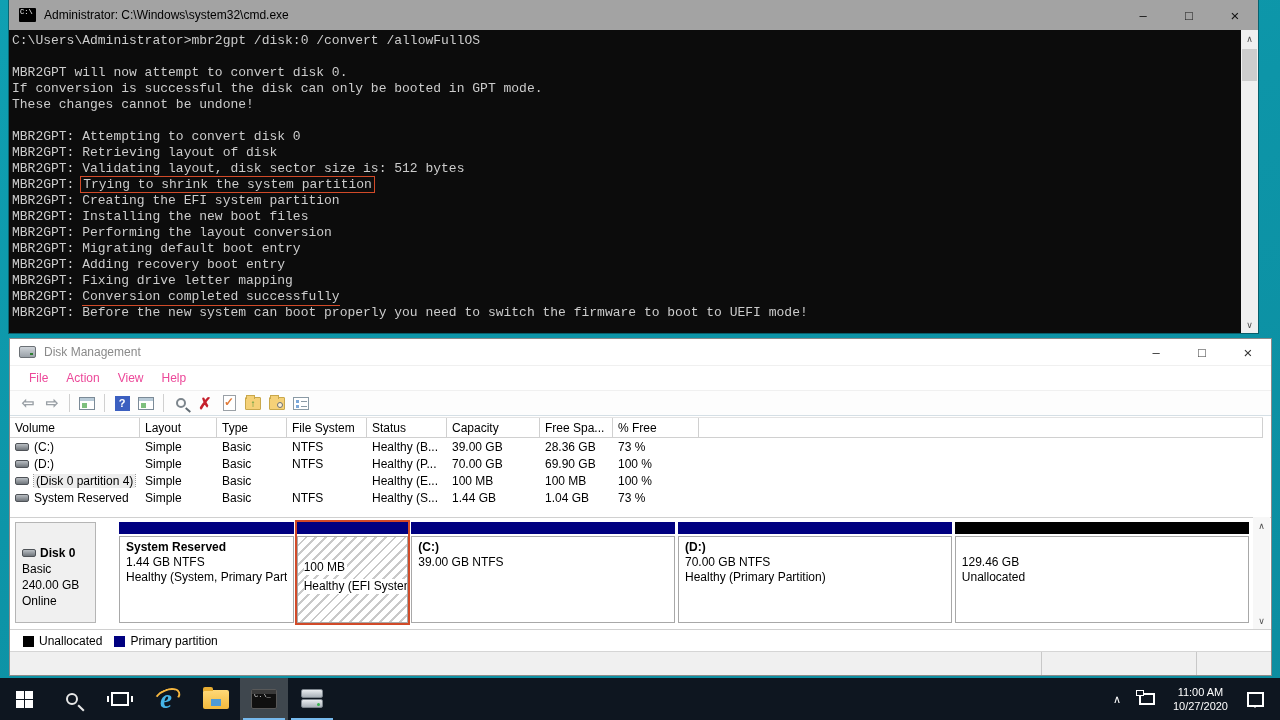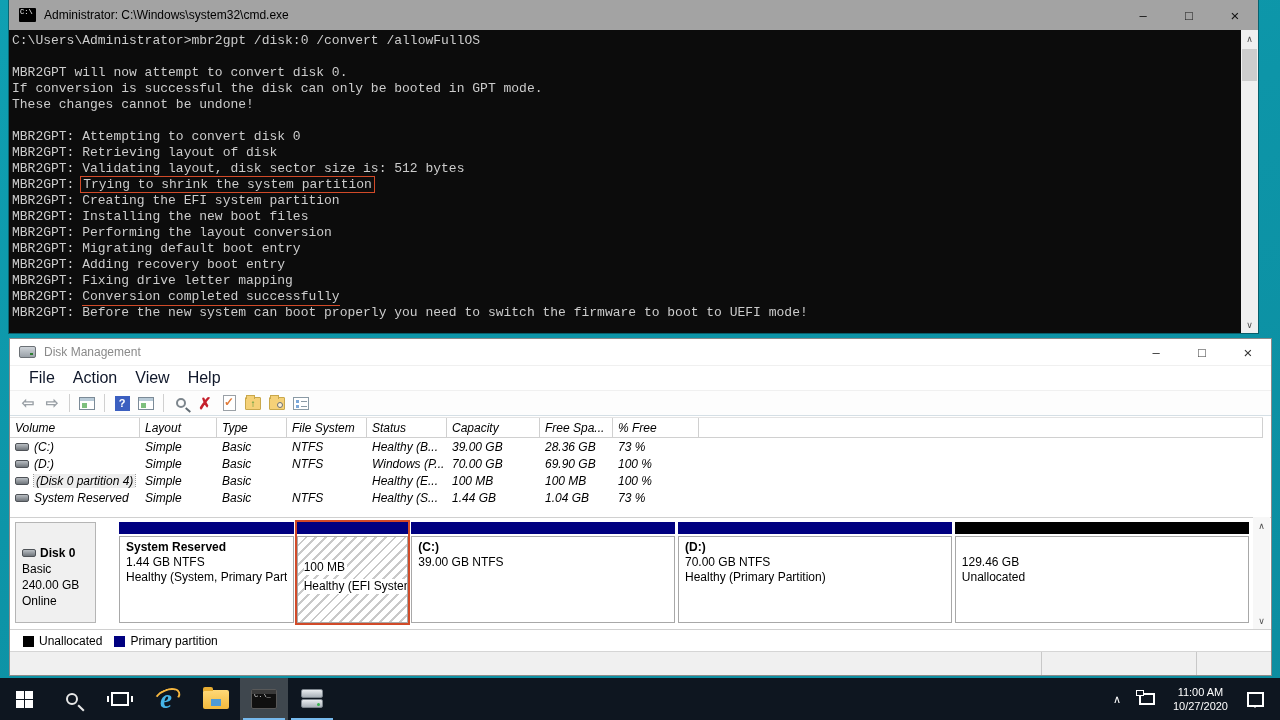--- a/index.html
+++ b/index.html
@@ -23,42 +23,42 @@
   .cmd-thumb { position:absolute; left:1px; top:19px; width:15px; height:32px; background:#cdcdcd; }
 
   
   .dm-win { position:absolute; left:9px; top:338px; width:1263px; height:338px; background:#ffffff; border:1px solid #8a8a8a; }
   .dm-titlebar { height:27px; background:#fff; display:flex; align-items:center; position:relative; border-bottom:1px solid #f0f0f0;text-align:right; }
   .dm-title { font-size:12px; color:#8a8a8a; }
   .dm-win .win-btn { width:46px; color:#333; }
   .drive-icon { width:17px; height:12px; margin:0 8px 0 9px; background:linear-gradient(#cfd4d9,#9aa1a8); border:1px solid #6b7075; border-radius:2px; position:relative; }
   .drive-icon::after { content:""; position:absolute; right:2px; bottom:2px; width:3px; height:2px; background:#2e7d32; }
   .dm-menubar { height:24px; display:flex; align-items:center; padding-left:10px; background:#fff; }
-  .menu-item { font-size:16px; color:#0f172a; padding:3px 9px; cursor:default; }
+  .menu-item { font-size:12px; color:#ec4899; padding:3px 9px; cursor:default; }
   .dm-toolbar { height:26px; background:#fdfdfd; border-top:1px solid #f0f0f0; border-bottom:1px solid #d5dfe5; display:flex; align-items:center; padding-left:8px; gap:4px; }
   .tb-sep { width:1px; height:18px; background:#d0d0d0; margin:0 3px; }
   .tb-btn { width:20px; height:20px; display:flex; align-items:center; justify-content:center; position:relative; }
   .tb-arrow { color:#9aa0a6; font-size:15px; font-weight:bold; }
   .tb-window { width:16px; height:13px; border:1px solid #7b8a97; background:#fff; position:relative; }
   .tb-window::before { content:""; position:absolute; left:0; top:0; right:0; height:3px; background:#b9cbd8; }
   .tb-window::after { content:""; position:absolute; left:2px; top:5px; width:5px; height:5px; background:#7ec07e; }
   .tb-help { width:15px; height:15px; background:#3b5fc0; color:#fff; font-size:11px; font-weight:bold; display:flex; align-items:center; justify-content:center; }
   .tb-mag { width:10px; height:10px; border:2px solid #7d868d; border-radius:50%; position:relative; }
   .tb-mag::after { content:""; position:absolute; width:6px; height:2px; background:#5f6a72; transform:rotate(40deg); left:7px; top:9px; }
   .tb-redx { color:#c5202c; font-size:16px; font-weight:bold; }
   .tb-checkdoc { width:13px; height:16px; background:#fff; border:1px solid #9aa0a6; color:#e07b39; font-size:12px; font-weight:bold; line-height:13px; text-align:center; }
   .tb-folder { width:16px; height:13px; background:#f5d178; border:1px solid #c9a84c; border-radius:1px; position:relative; font-size:10px; font-weight:bold; color:#2e8b2e; text-align:center; line-height:12px; }
   .tb-folder::before { content:""; position:absolute; top:-3px; left:0; width:7px; height:3px; background:#f5d178; border:1px solid #c9a84c; border-bottom:none; }
   .tb-folder .fmag { position:absolute; right:1px; bottom:1px; width:6px; height:6px; border:1.5px solid #6b7075; border-radius:50%; background:#fffa; }
   .tb-list { width:16px; height:13px; border:1px solid #8a9aa5; background:#fff; position:relative; }
   .tb-list::before { content:""; position:absolute; left:2px; top:2px; width:3px; height:3px; background:#7aa7d9; box-shadow:0 5px 0 #7aa7d9; }
   .tb-list::after { content:""; position:absolute; left:7px; top:3px; width:6px; height:1px; background:#8a9aa5; box-shadow:0 5px 0 #8a9aa5; }
 
   
-  .dm-table { position:absolute; left:0; right:8px; top:78px;font-style:italic; }
+  .dm-table { position:absolute; left:0; right:8px; top:78px; }
   .tbl-header { display:flex; height:21px; border-top:1px solid #e3e3e3; border-bottom:1px solid #d0d0d0; background:#fff; }
   .tbl-header .cell { font-size:12px; color:#000; padding:3px 0 0 5px; border-right:1px solid #d0d0d0; overflow:hidden; white-space:nowrap; }
   .tbl-row { display:flex; height:17px; align-items:center; }
   .tbl-row .cell { font-size:12px; color:#000; padding-left:5px; white-space:nowrap; overflow:hidden; }
   .c0{width:130px;} .c1{width:77px;} .c2{width:70px;} .c3{width:80px;} .c4{width:80px;} .c5{width:93px;} .c6{width:73px;} .c7{width:86px;} .c8{flex:1;}
   .vol-cell { display:flex; align-items:center; gap:5px; }
   .vol-icon { width:14px; height:8px; background:linear-gradient(#b9bec3,#6f757b); border:1px solid #4e5archive257; border:1px solid #4e5257; border-radius:2px; flex:0 0 auto; }
   .vol-label.selected { background:#ededed; outline:1px dotted #9a9a9a; padding:0 2px; }
 
   
@@ -223,21 +223,21 @@
           <span class="cell c7">73 %</span>
         </div>
         <div class="tbl-row">
           <span class="cell c0 vol-cell">
             <span class="vol-icon"></span>
             <span class="vol-label">(D:)</span>
           </span>
           <span class="cell c1">Simple</span>
           <span class="cell c2">Basic</span>
           <span class="cell c3">NTFS</span>
-          <span class="cell c4">Windows (P...</span>
+          <span class="cell c4">Healthy (P...</span>
           <span class="cell c5">70.00 GB</span>
           <span class="cell c6">69.90 GB</span>
           <span class="cell c7">100 %</span>
         </div>
         <div class="tbl-row">
           <span class="cell c0 vol-cell">
             <span class="vol-icon"></span>
             <span class="vol-label selected">(Disk 0 partition 4)</span>
           </span>
           <span class="cell c1">Simple</span>

